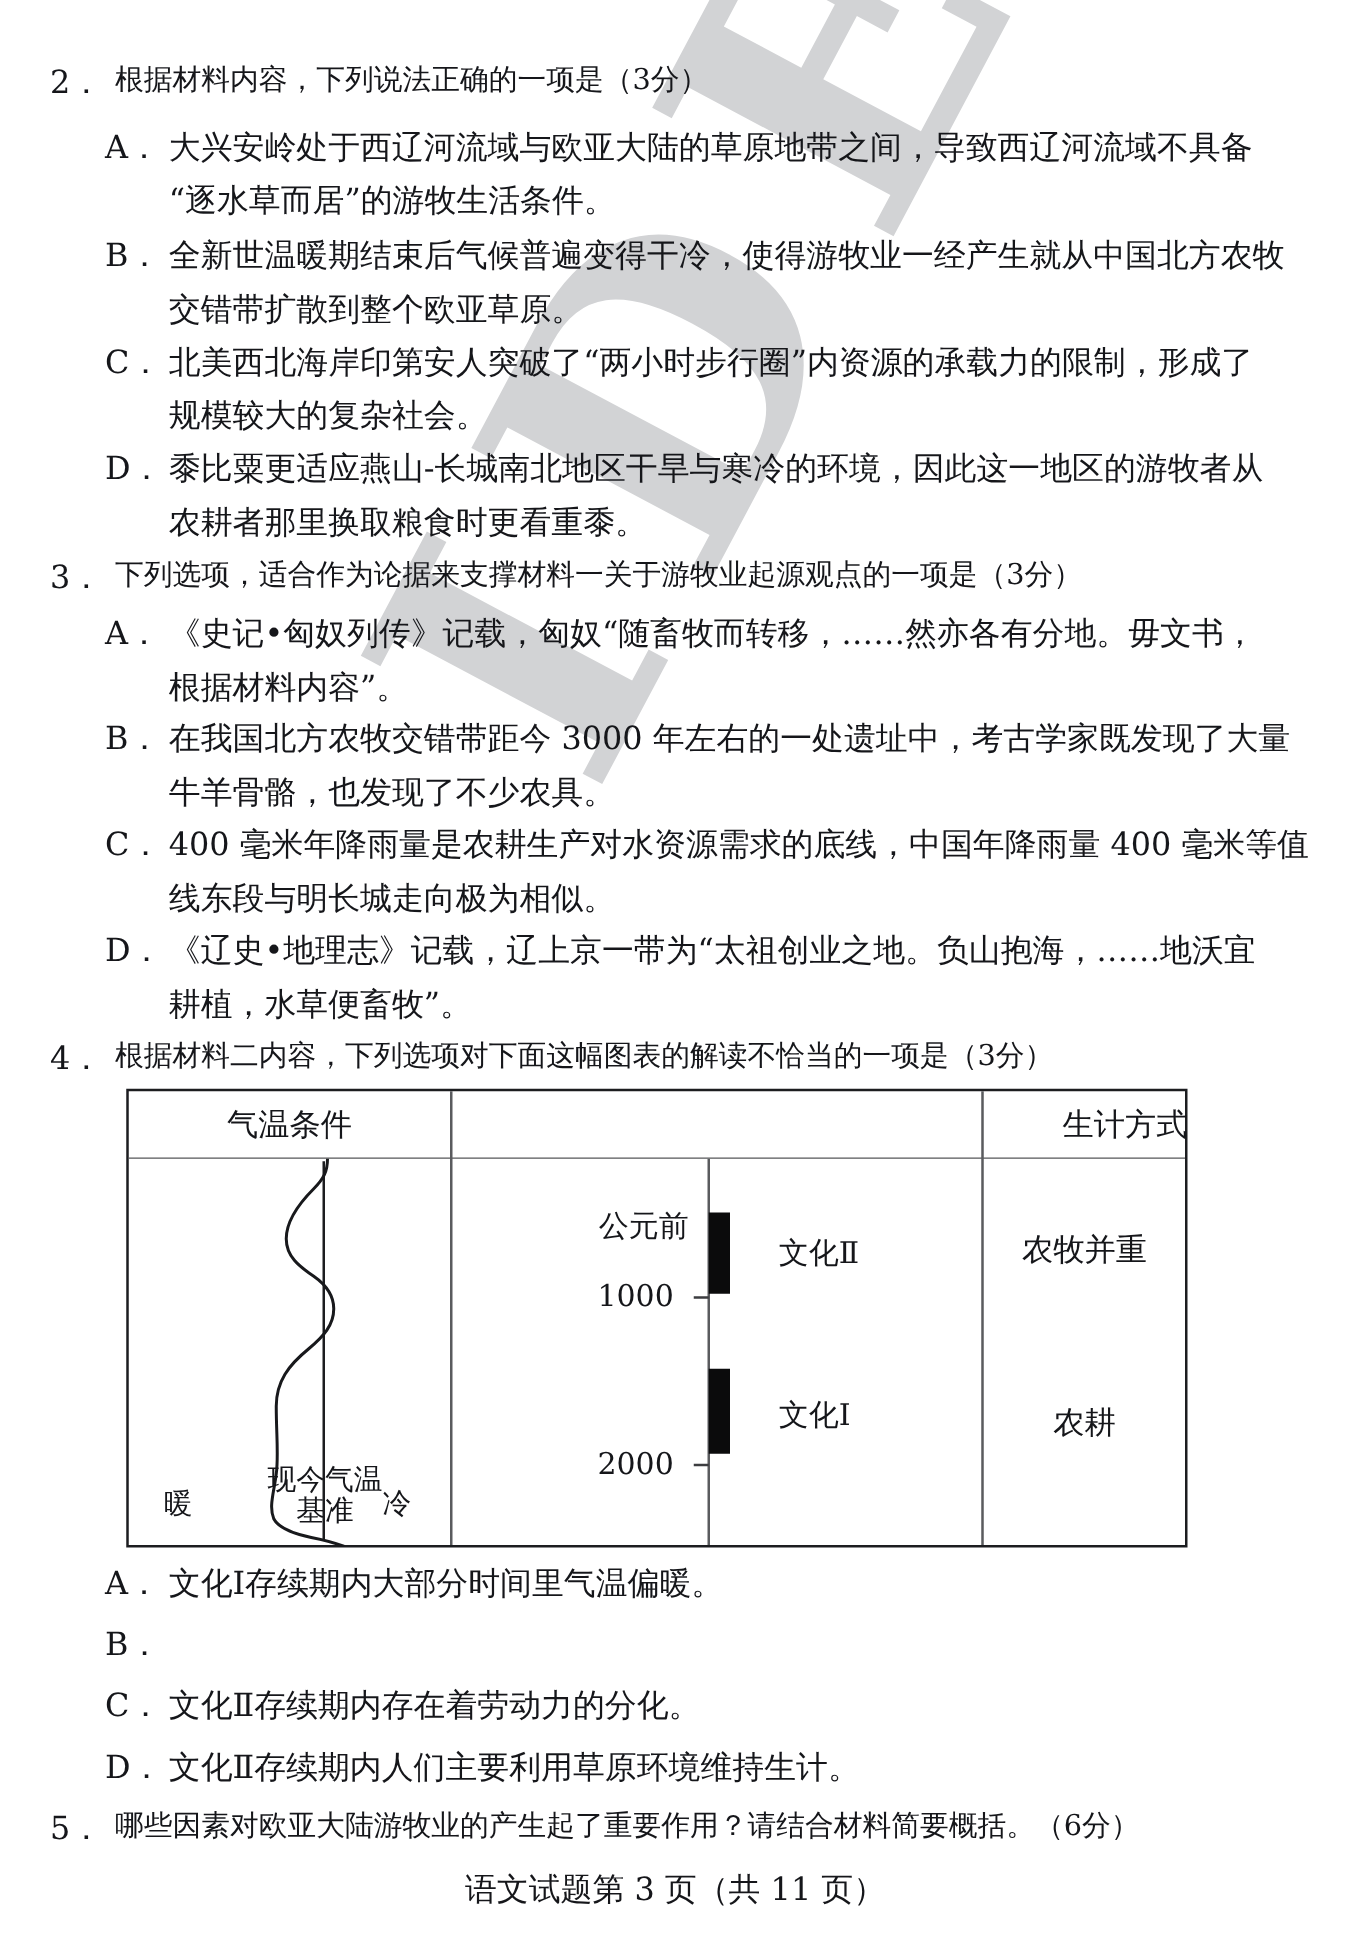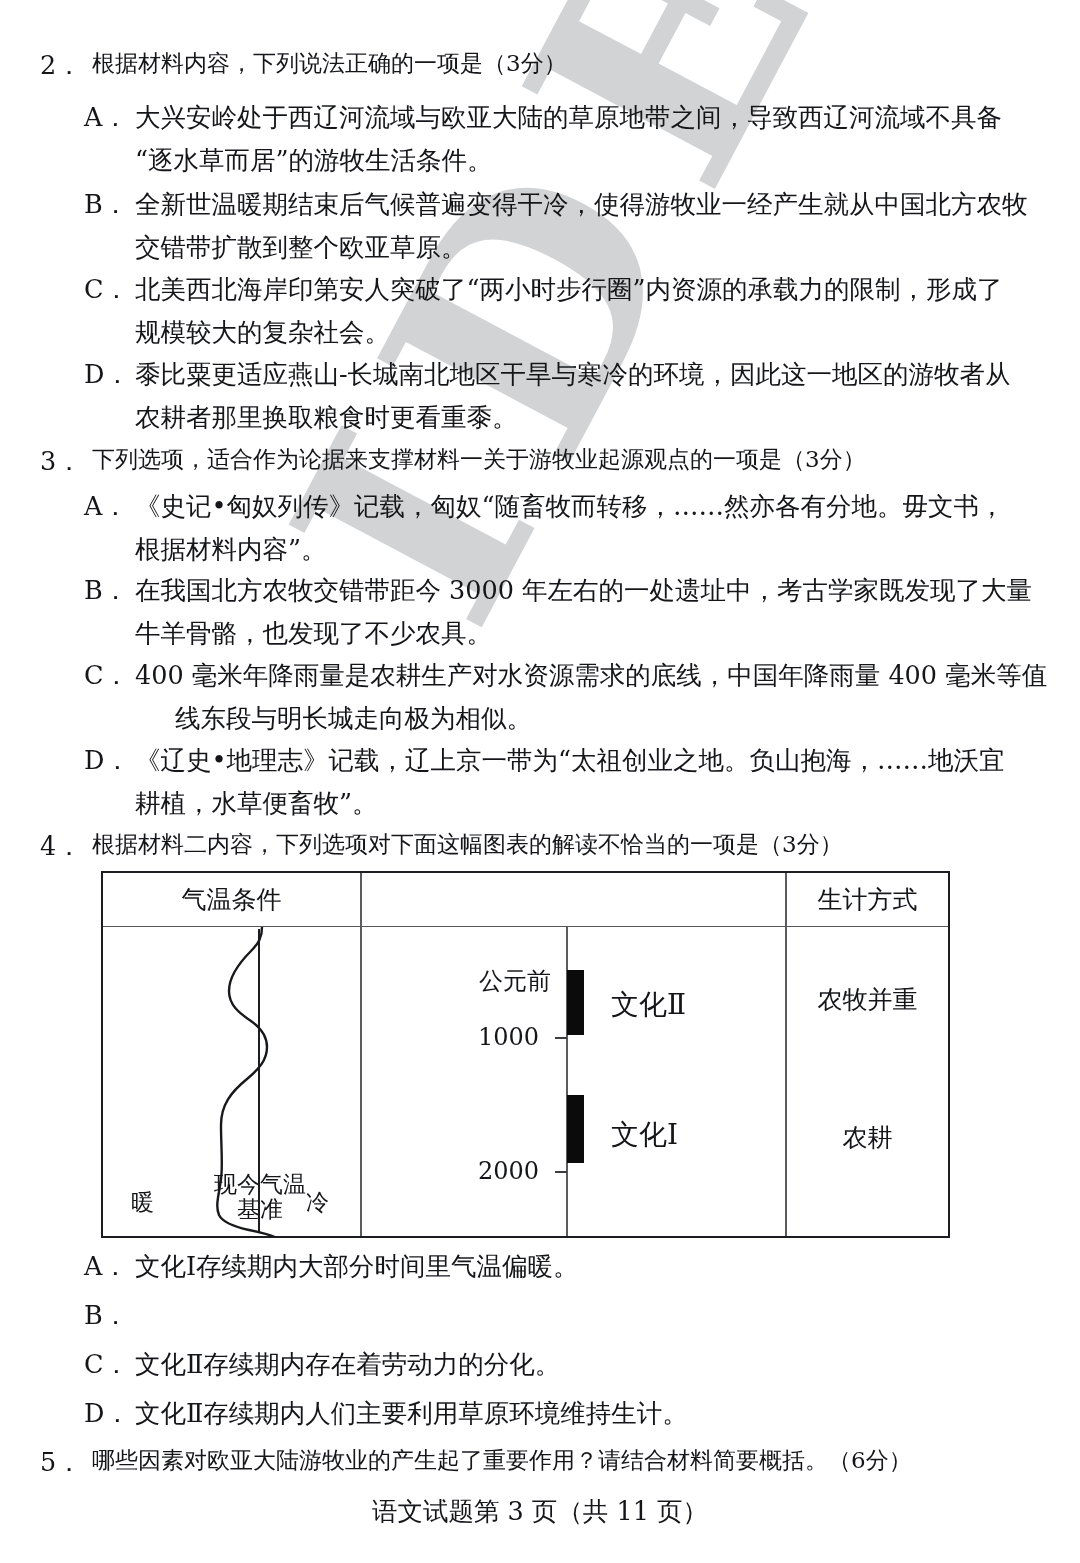--- a/index.html
+++ b/index.html
@@ -165,22 +165,22 @@
     position: absolute;
     left: 464px;
     width: 17px;
     background: #0b0b0c;
   }
   #bar-ii { top: 97px; height: 65px; }
   #bar-i  { top: 222px; height: 68px; }
 
   .tl-bar-label {
     position: absolute;
-    left: 508px;
-    font-size: 28px;
+    left: 520px;
+    font-size: 24px;
     white-space: nowrap;
   }
   #bar-ii-label { top: 113px; }
   #bar-i-label  { top: 243px; }
 
   .tl-tick {
     position: absolute;
     left: 452px;
     width: 12px;
     height: 1.6px;
@@ -285,39 +285,39 @@
 
   <div class="q-block" style="top:573px; height:86px;">
     <div class="opt-label">B．</div>
     <div class="opt-text">在我国北方农牧交错带距今 3000 年左右的一处遗址中，考古学家既发现了大量</div>
     <div class="opt-cont" style="top:43px;">牛羊骨骼，也发现了不少农具。</div>
   </div>
 
   <div class="q-block" style="top:658px; height:86px;">
     <div class="opt-label">C．</div>
     <div class="opt-text">400 毫米年降雨量是农耕生产对水资源需求的底线，中国年降雨量 400 毫米等值</div>
-    <div class="opt-cont" style="top:43px;margin-left:40px;">线东段与明长城走向极为相似。</div>
+    <div class="opt-cont" style="top:43px;">线东段与明长城走向极为相似。</div>
   </div>
 
   <div class="q-block" style="top:743px; height:86px;">
     <div class="opt-label">D．</div>
     <div class="opt-text">《辽史•地理志》记载，辽上京一带为“太祖创业之地。负山抱海，……地沃宜</div>
     <div class="opt-cont" style="top:43px;">耕植，水草便畜牧”。</div>
   </div>
 
   <div class="q-block" style="top:829px;">
     <div class="q-num">4．</div>
     <div class="q-stem">根据材料二内容，下列选项对下面这幅图表的解读不恰当的一项是（3分）</div>
   </div>
 
   <div id="figure">
 
     <div class="fig-head">
       <div class="fig-head-cell" style="left:0; width:257px;">气温条件</div>
-      <div class="fig-head-cell" style="left:682px; width:165px;">生计方式</div>
+      <div class="fig-head-cell" style="left:682px; width:165px;text-align:right;">生计方式</div>
     </div>
 
     <div class="vline" id="vline-a"></div>
     <div class="vline" id="vline-b"></div>
 
     <div id="temp-axis"></div>
     <svg id="temp-curve" viewBox="0 0 200 310" preserveAspectRatio="none">
       <path d="M 99 0
                C 99 10, 96 16, 88 24
                C 76 36, 66 50, 66 64

